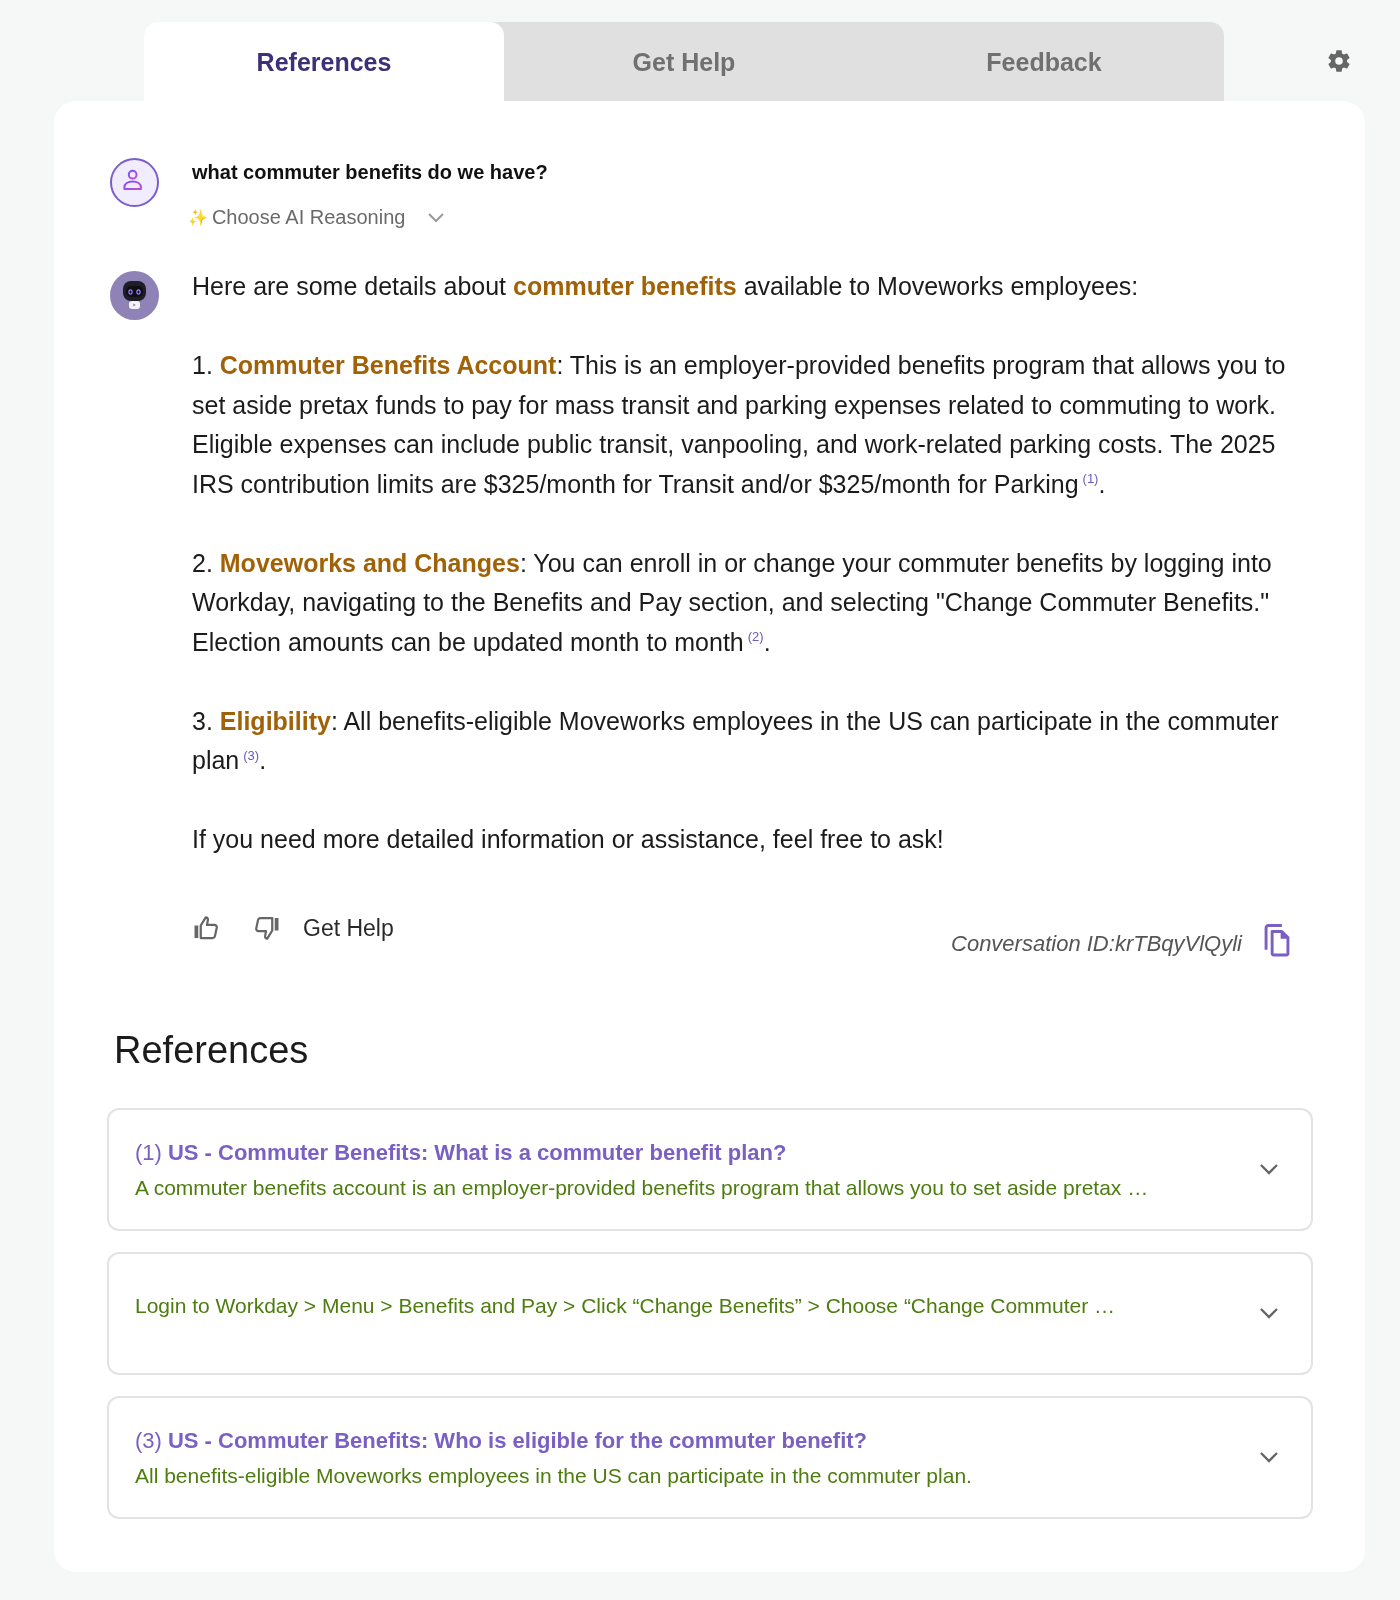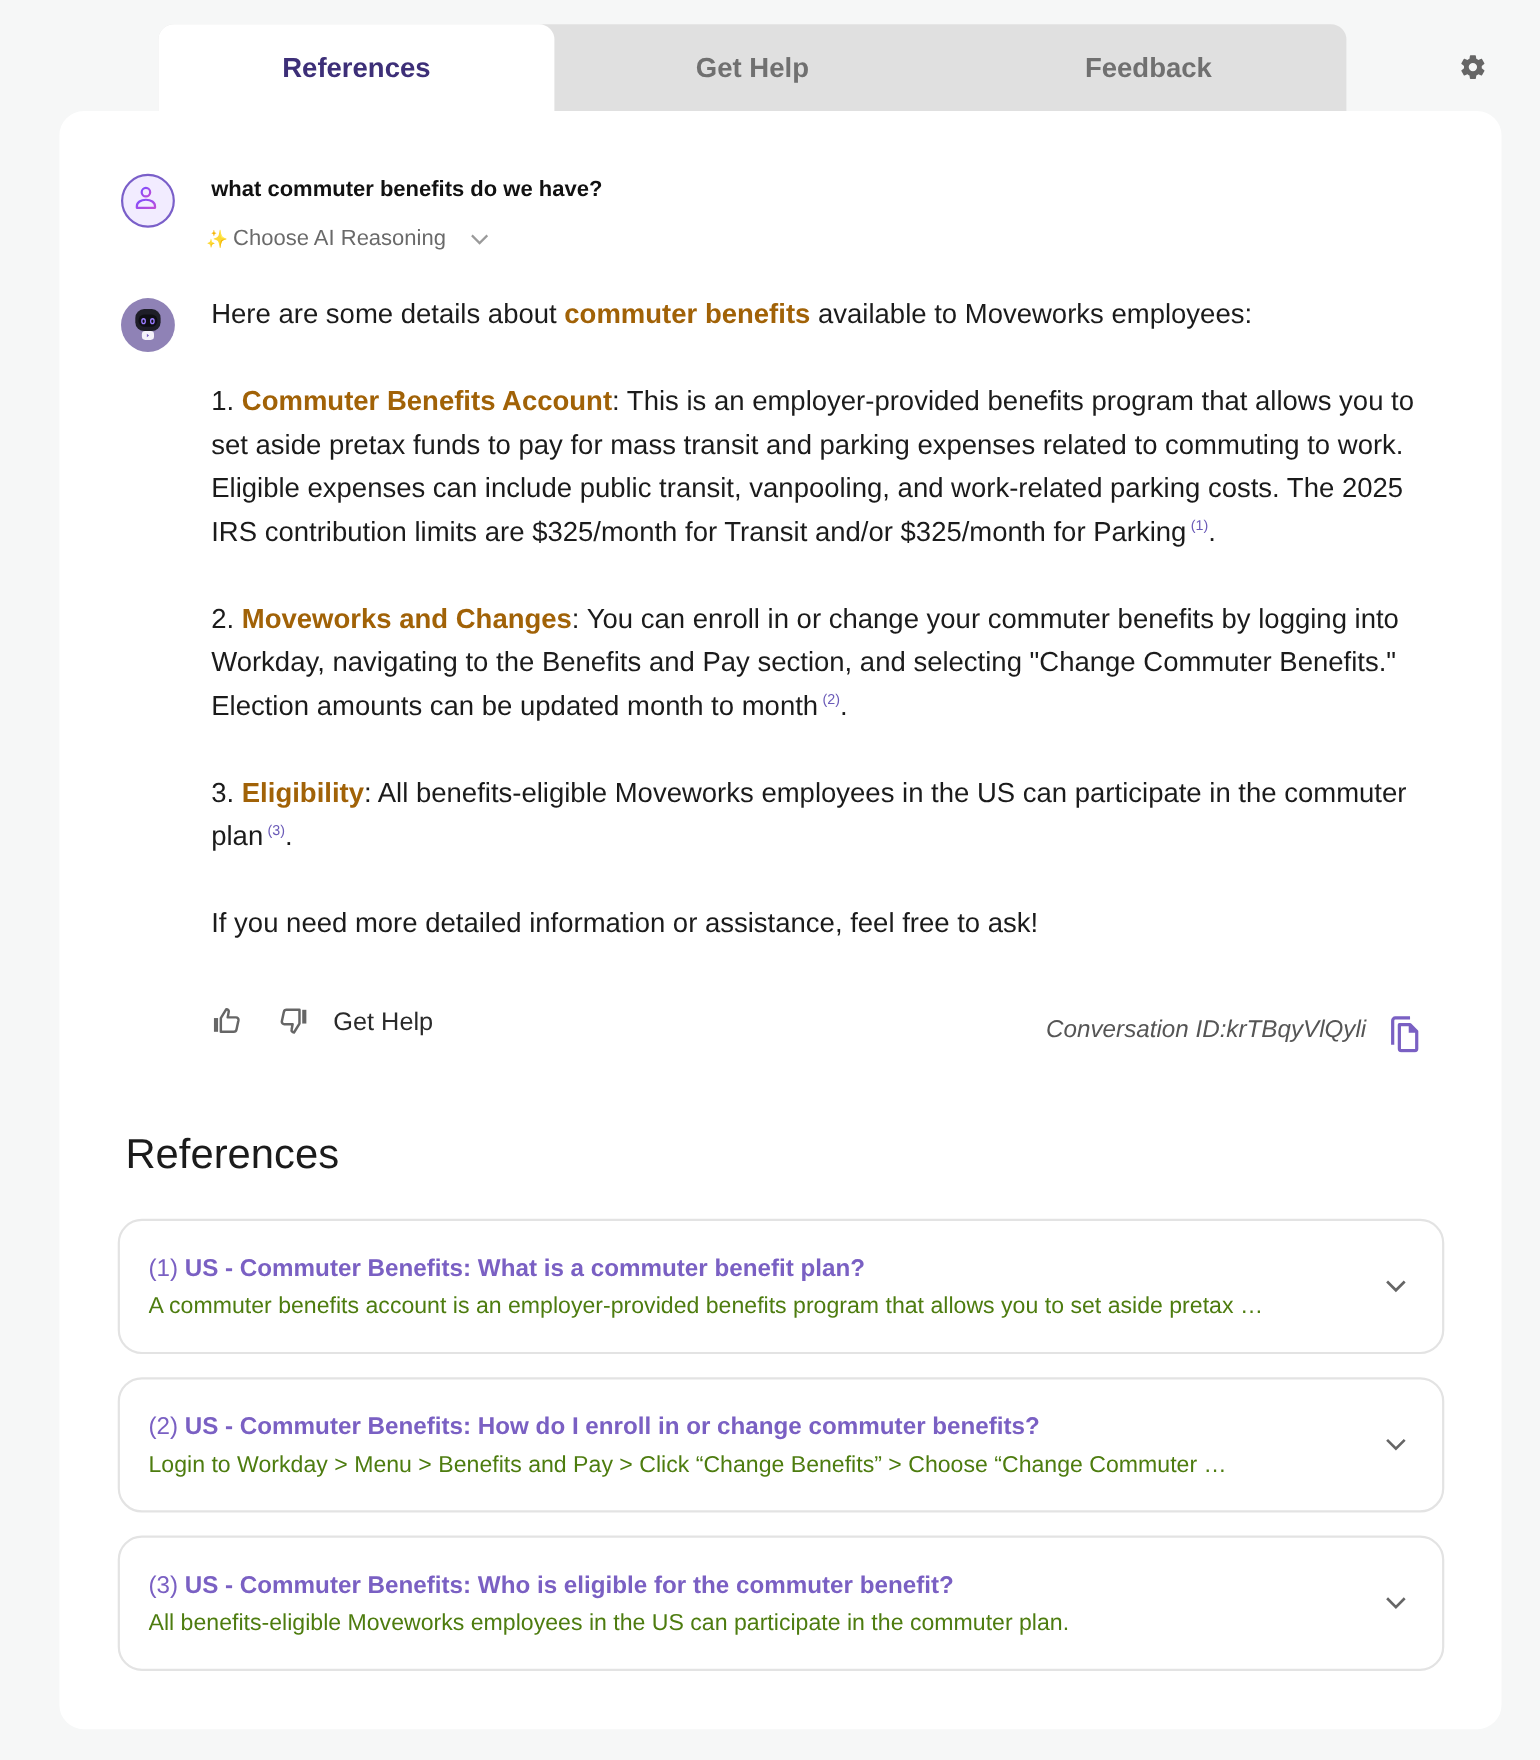--- a/index.html
+++ b/index.html
@@ -54,30 +54,30 @@
   }
   .actions {
     position: absolute; left: 138px; top: 812px; display: flex; align-items: center; gap: 0;
   }
   .act-icon { width: 30px; height: 30px; cursor: pointer; }
   .act-icon.up { margin-left: 0; }
   .act-icon.down { margin-left: 29px; }
   .get-help { margin-left: 22px; font-size: 23px; color: #2a2a2a; cursor: pointer; }
   .convo {
     position: absolute; right: 73px; top: 822px; font-size: 22px; font-style: italic; color: #555;
-    display: flex; align-items: flex-start;
+    display: flex; align-items: flex-end;
   }
   .convo .id { }
   .copy-icon { width: 30px; height: 34px; margin-left: 20px; cursor: pointer; }
   .ref-heading {
     position: absolute; left: 60px; top: 928px; font-size: 38px; color: #1b1b1b; font-weight: normal;
   }
   .refs { position: absolute; left: 53px; top: 1007px; width: 1206px; }
   .ref-card {
-    position: relative; height: 123px; border: 2px solid #e3e3e3; border-radius: 22px;
+    position: relative; height: 123px; border: 2px solid #e3e3e3; border-radius: 12px;
     margin-bottom: 21px; padding: 30px 90px 0 26px; cursor: pointer; background: #fff;
   }
   .ref-title { font-size: 22px; font-weight: bold; color: #7a60c3; white-space: nowrap; }
   .ref-num { font-weight: normal; margin-right: 6px; }
   .ref-snippet {
     font-size: 21px; color: #4d7c0f; margin-top: 10px; white-space: nowrap; overflow: hidden;
   }
   .ref-chev { position: absolute; right: 32px; top: 52px; width: 20px; height: 14px; }
 </style>
 </head>
@@ -157,21 +157,20 @@
   <h2 class="ref-heading">References</h2>
   <div class="refs">
     <div class="ref-card">
       <div class="ref-title"><span class="ref-num">(1)</span><span>US - Commuter Benefits: What is a commuter benefit plan?</span></div>
       <div class="ref-snippet">A commuter benefits account is an employer-provided benefits program that allows you to set aside pretax …</div>
       <svg class="ref-chev" viewBox="0 0 20 14">
           <path d="M2 3 L10 11 L18 3" fill="none" stroke="#666" stroke-width="2.4"></path>
         </svg>
     </div>
     <div class="ref-card">
-      <div class="ref-title"><span class="ref-num">(2)</span><span>US - Commuter Benefits: How do I enroll in or change commuter benefits?</span></div>
       <div class="ref-snippet">Login to Workday &gt; Menu &gt; Benefits and Pay &gt; Click “Change Benefits” &gt; Choose “Change Commuter …</div>
       <svg class="ref-chev" viewBox="0 0 20 14">
           <path d="M2 3 L10 11 L18 3" fill="none" stroke="#666" stroke-width="2.4"></path>
         </svg>
     </div>
     <div class="ref-card">
       <div class="ref-title"><span class="ref-num">(3)</span><span>US - Commuter Benefits: Who is eligible for the commuter benefit?</span></div>
       <div class="ref-snippet">All benefits-eligible Moveworks employees in the US can participate in the commuter plan.</div>
       <svg class="ref-chev" viewBox="0 0 20 14">
           <path d="M2 3 L10 11 L18 3" fill="none" stroke="#666" stroke-width="2.4"></path>

